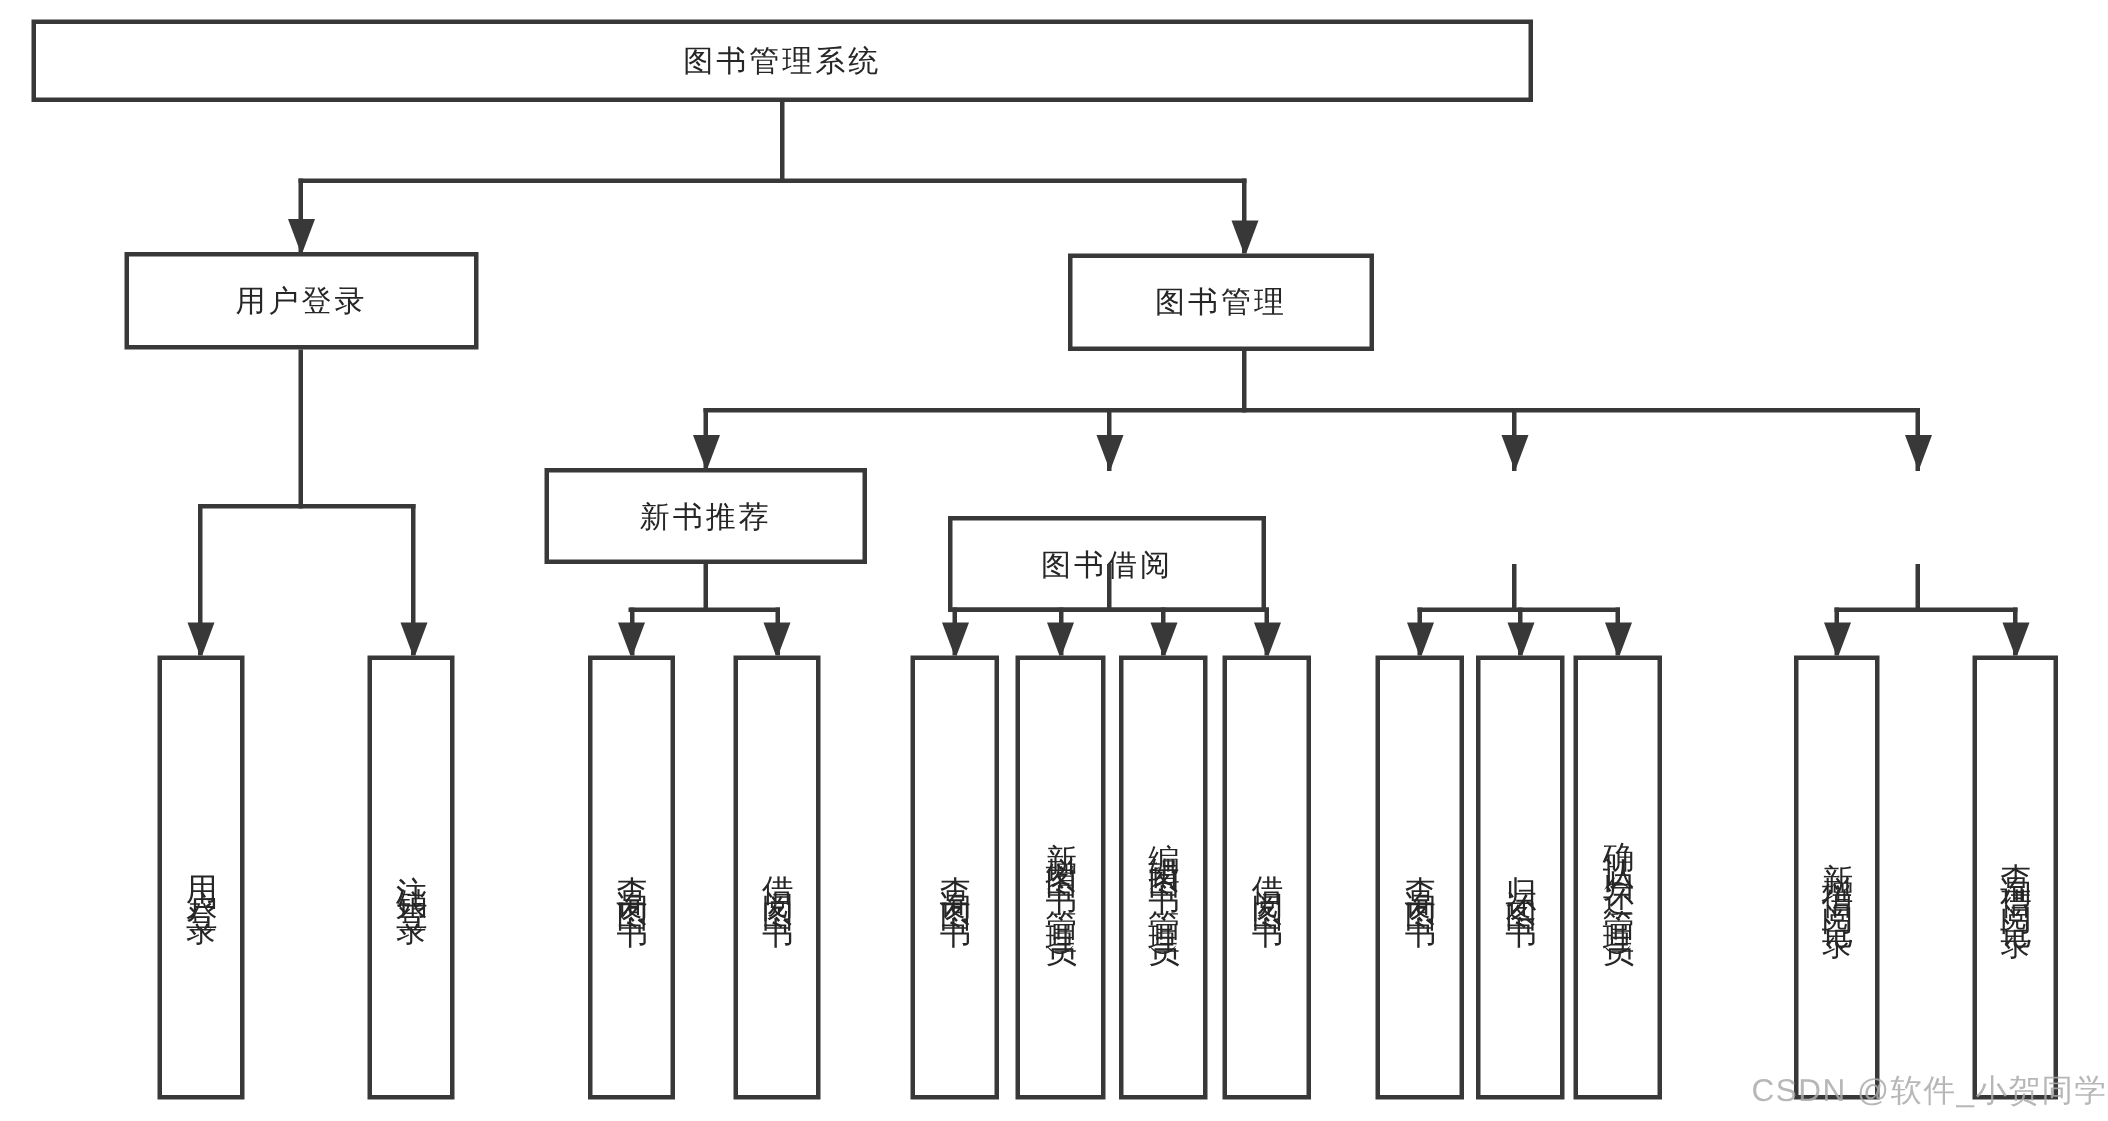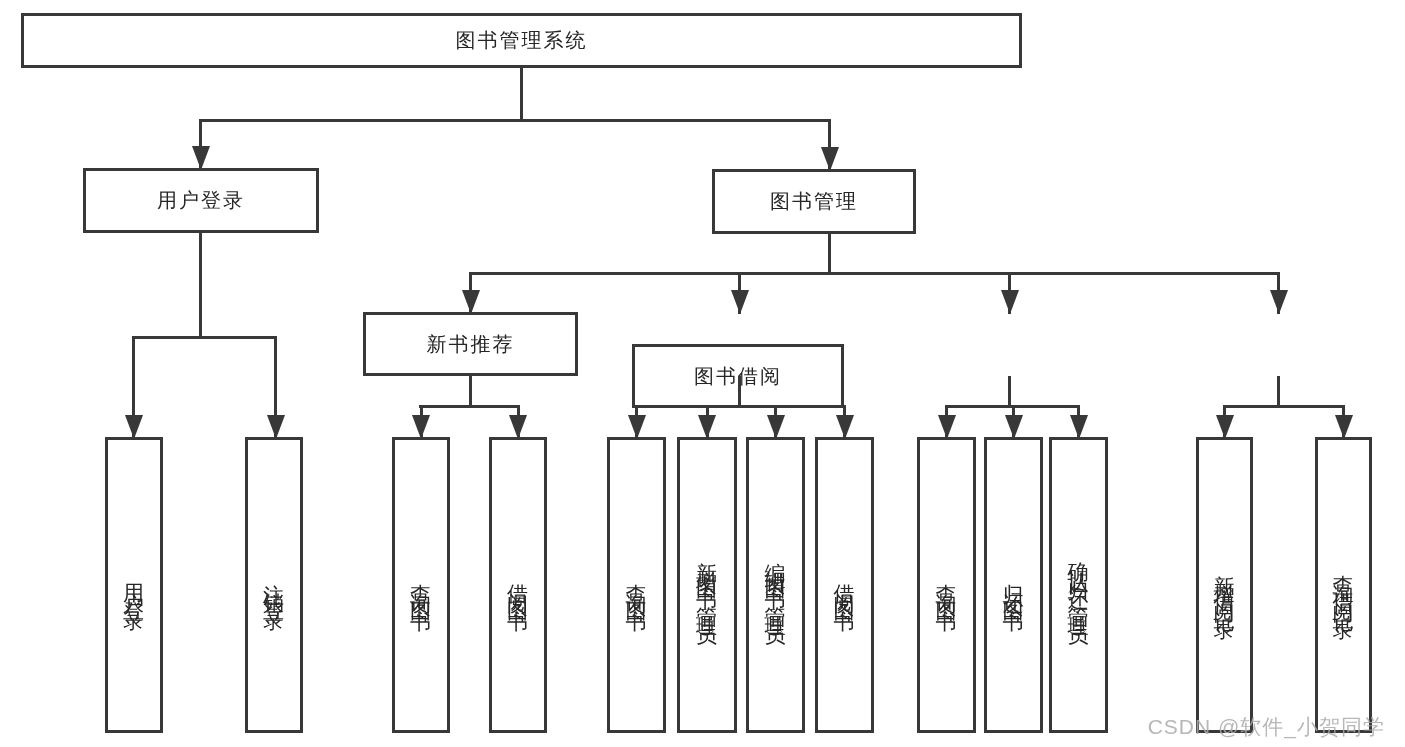--- a/index.html
+++ b/index.html
@@ -21,21 +21,21 @@
   .vline,.hline,.arrow{position:absolute;background:#383838;}
   .vline{width:3px;}
   .hline{height:3px;}
   .arrow{width:3px;}
   .arrow::after{
     content:"";position:absolute;bottom:0;left:-7.5px;width:0;height:0;
     border-left:9px solid transparent;border-right:9px solid transparent;
     border-top:24px solid #383838;
   }
   .watermark{
-    position:absolute;top:713px;right:20px;z-index:6;
+    position:absolute;top:713px;right:0;z-index:6;
     font-size:21px;color:#ababab;opacity:.85;letter-spacing:1px;white-space:nowrap;
   }
 </style>
 </head>
 <body>
 
 <div class="canvas">
 
   <div class="box hbox" style="left:21px;top:13px;width:1001px;height:55px;">
     <span>图书管理系统</span>

